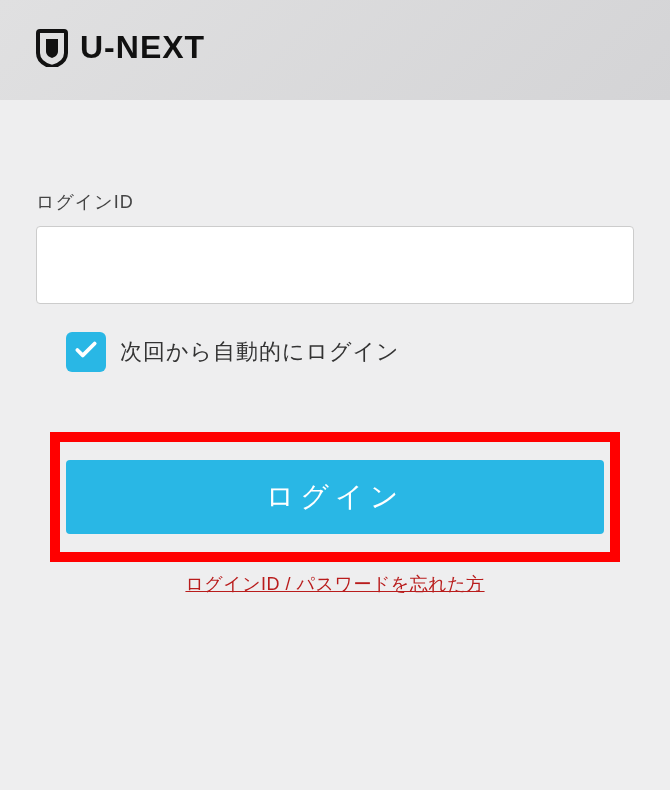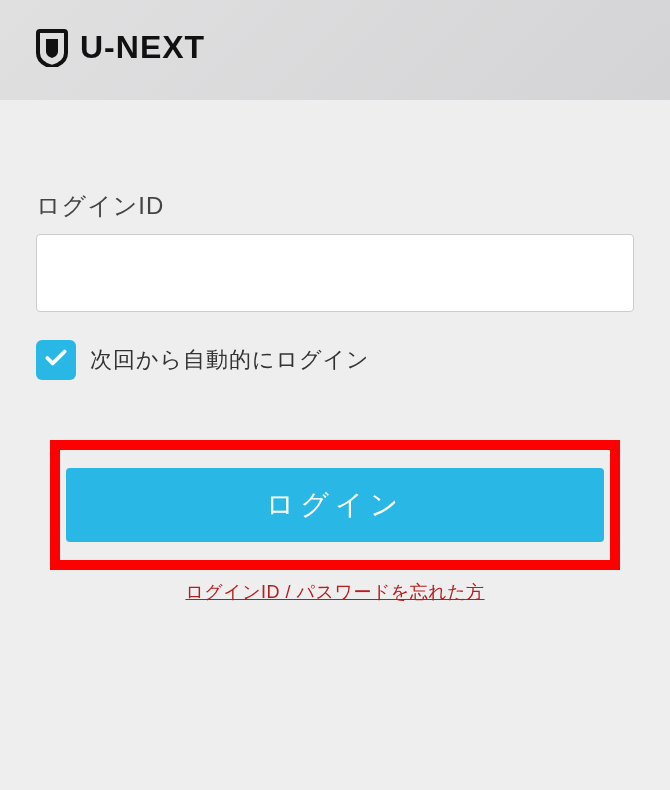--- a/index.html
+++ b/index.html
@@ -31,40 +31,41 @@
       letter-spacing: 1px;
       color: #111;
     }
     .form-area {
       padding: 90px 36px 0 36px;
     }
     .field-group {
       margin-bottom: 28px;
     }
     .field-label {
-      font-size: 24px;
+      font-size: 18px;
       color: #444;
       margin-bottom: 12px;
       display: block;
       letter-spacing: 1px;
     }
     .text-input {
       width: 100%;
       height: 78px;
       border: 1px solid #ccc;
       border-radius: 4px;
       background: #fff;
       font-size: 20px;
       padding: 0 16px;
     }
     .checkbox-row {
       display: flex;
       align-items: center;
       gap: 14px;
       margin-top: 20px;
+      margin-left: 30px;
     }
     .checkbox {
       width: 40px;
       height: 40px;
       background: #29b7e5;
       border-radius: 6px;
       display: flex;
       align-items: center;
       justify-content: center;
       cursor: pointer;

